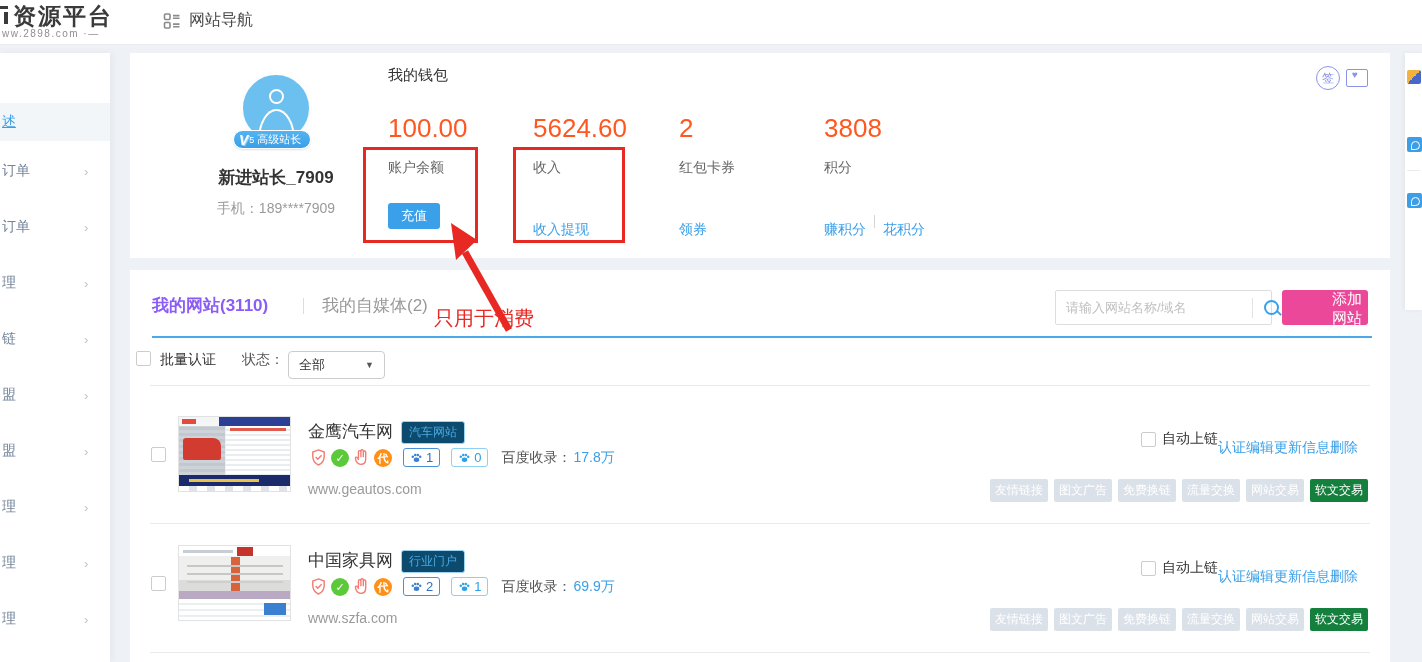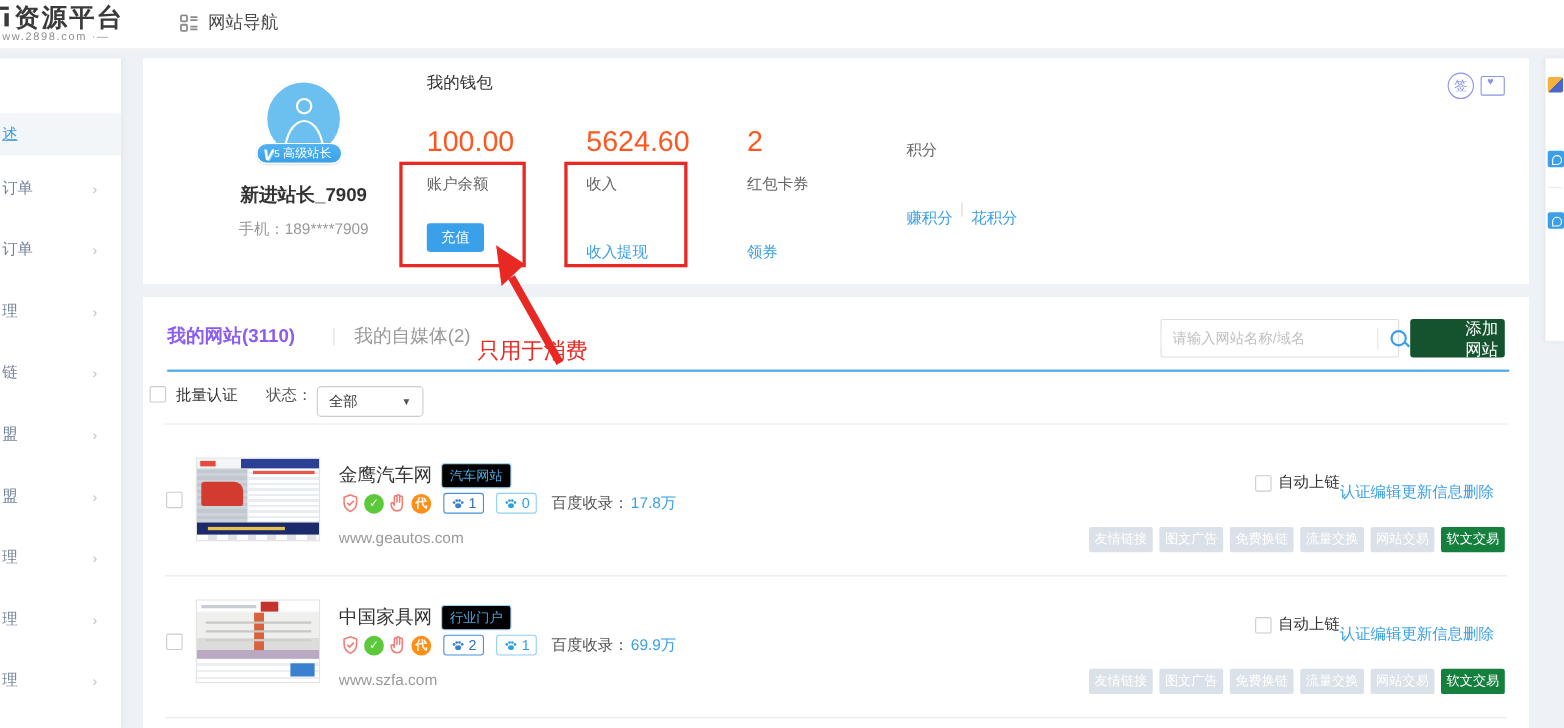--- a/index.html
+++ b/index.html
@@ -66,33 +66,33 @@
   .tab-sep { position:absolute; left:173px; top:28px; width:1px; height:16px; background:#ddd; }
   .tab-line { position:absolute; left:22px; top:66px; width:1220px; height:2px; background:#4aa9e9; }
 
   .search-box { position:absolute; right:118px; top:20px; width:217px; height:35px; border:1px solid #ddd; border-radius:2px; display:flex; align-items:center; background:#fff; }
   .search-box input { flex:1; border:none; outline:none; padding:0 10px; font-size:13px; color:#333; font-family:inherit; }
   .search-box input::placeholder { color:#c0c0c0; }
   .search-sep { width:1px; height:20px; background:#e5e5e5; }
   .mag { position:relative; width:40px; height:100%; cursor:pointer; }
   .mag::before { content:""; position:absolute; left:12px; top:9px; width:11px; height:11px; border:2px solid #3a9fe8; border-radius:50%; }
   .mag::after { content:""; position:absolute; left:24px; top:21px; width:6px; height:2px; background:#3a9fe8; transform:rotate(45deg); }
-  .btn-add { position:absolute; right:22px; top:20px; width:86px; height:35px; background:#14532d; color:#fff; font-size:15px; border:none; border-radius:3px; cursor:pointer; font-family:inherit;padding-left:44px; }
+  .btn-add { position:absolute; right:22px; top:20px; width:86px; height:35px; background:#ec4899; color:#fff; font-size:15px; border:none; border-radius:3px; cursor:pointer; font-family:inherit;padding-left:44px; }
 
   .cb { display:inline-block; width:15px; height:15px; border:1px solid #ccc; border-radius:2px; background:#fff; cursor:pointer; }
   .filter-row { position:absolute; left:6px; top:81px; display:flex; align-items:flex-start; font-size:14px; color:#555; }
   .filter-row .fl1 { margin:0 26px 0 9px; color:#333; }
   .select { width:97px; height:28px; border:1px solid #ccc; border-radius:4px; margin-left:4px; display:flex; align-items:center; justify-content:space-between; padding:0 10px; font-size:13px; color:#333; cursor:pointer; }
   .select .caret { font-size:9px; color:#555; }
   .hdiv { position:absolute; left:20px; width:1220px; height:1px; background:#e9e9e9; }
 
   .row-cb { position:absolute; left:21px; }
   .thumb { position:absolute; left:48px; width:113px; height:76px; border:1px solid #e2e2e2; background:#fff; overflow:hidden; cursor:pointer; }
   .site-title { position:absolute; left:178px; font-size:17px; color:#333; cursor:pointer; white-space:nowrap; }
-  .site-tag { position:absolute; font-size:12px; color:#4aa9e0; border:1px solid #9ed4f2; background:#000000; border-radius:3px; padding:2px 7px; white-space:nowrap;font-family:Liberation Serif, serif; }
+  .site-tag { position:absolute; font-size:12px; color:#4aa9e0; border:1px solid #9ed4f2; background:#0c4a6e; border-radius:3px; padding:2px 7px; white-space:nowrap;font-family:Liberation Serif, serif; }
   .icon-row { position:absolute; left:179px; display:flex; align-items:center; gap:3px; }
   .ic-check { width:18px; height:18px; border-radius:50%; background:#5cc93a; color:#fff; font-size:11px; text-align:center; line-height:18px; }
   .ic-agent { width:18px; height:18px; border-radius:50%; background:#ff9017; color:#fff; font-size:11px; text-align:center; line-height:18px; font-weight:bold; }
   .paw-badge { display:flex; align-items:center; gap:3px; border-radius:3px; padding:1px 6px; font-size:13px; margin-left:8px; cursor:pointer; }
   .paw-badge.b1 { border:1px solid #4a90d9; color:#2f6fc0; }
   .paw-badge.b2 { border:1px solid #8fd0f2; color:#2ba0e8; }
   .baidu { display:flex; align-items:center; margin-left:10px; font-size:14px; color:#555; white-space:nowrap; }
   .baidu b { font-weight:normal; color:#3a9fe8; margin-left:2px; }
   .site-url { position:absolute; left:178px; font-size:14px; color:#9a9a9a; }
   .row-actions { position:absolute; right:32px; display:flex; align-items:center; font-size:14px; }
@@ -226,20 +226,21 @@
         </div>
     </div>
     <div class="stat" style="left:549px">
       <div class="val">2</div>
       <div class="lab">红包卡券</div>
       <div class="act">
           <a class="blue-link">领券</a>
         </div>
     </div>
     <div class="stat" style="left:694px">
+      <div class="val">3808</div>
       <div class="lab">积分</div>
       <div class="act">
         <a class="blue-link">赚积分</a>
         <span class="vsep"></span>
         <a class="blue-link">花积分</a>
       </div>
     </div>
 
     <div class="hdr-ic ic-sign">签</div>
     <div class="hdr-ic ic-mail"></div>

